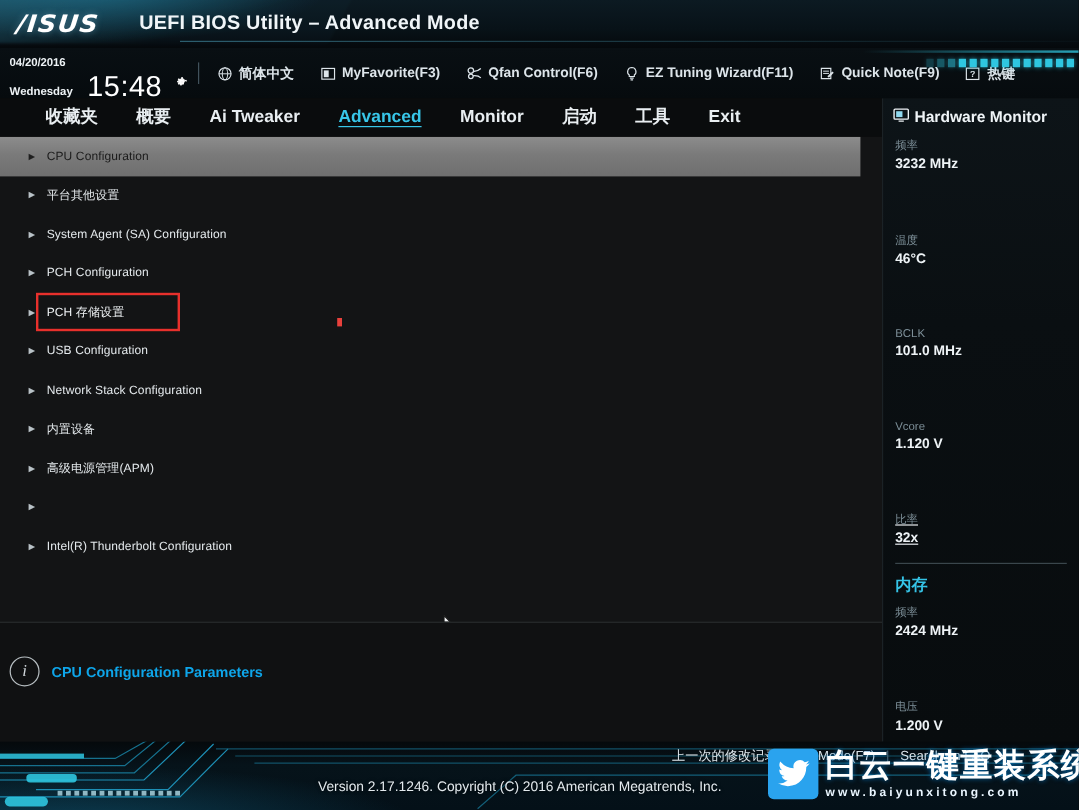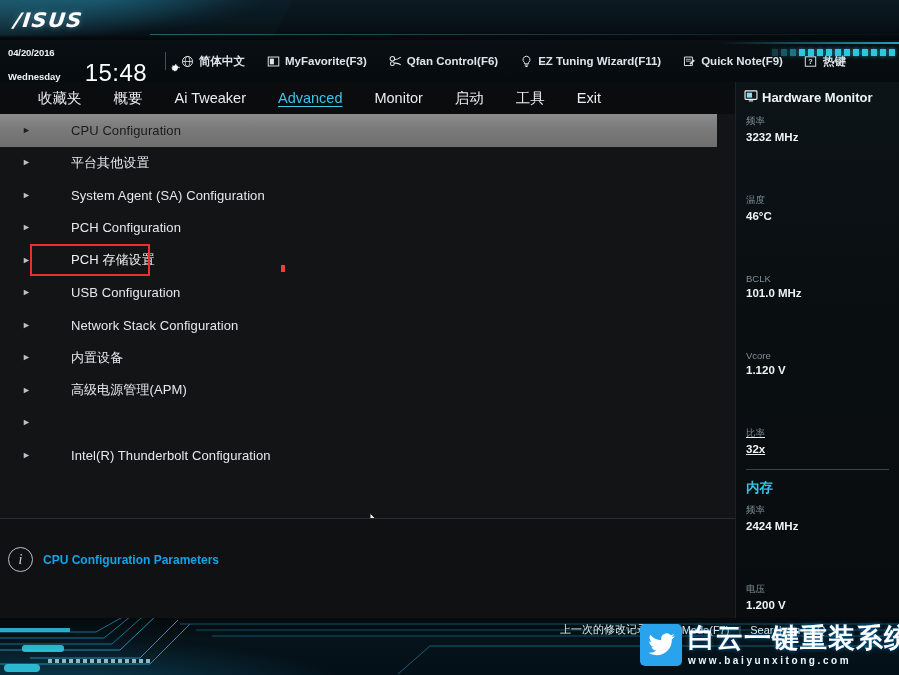--- a/index.html
+++ b/index.html
@@ -75,21 +75,21 @@
     left: 0; top: 40px;
     width: 899px; height: 42px;
     background: linear-gradient(180deg, #090f13 0%, #060b0e 100%);
     overflow: hidden;
   }
   .datetime {
     position: absolute;
     left: 8px; top: 8px;
     display: flex;
     align-items: flex-end;
-    gap: 24px;
+    gap: 12px;
   }
   .dt-date {
     line-height: 10px;
     padding-bottom: 3px;
   }
   .dt-date .d1 {
     display: block;
     font-size: 9.5px;
     font-weight: bold;
     color: #eef3f6;
@@ -175,21 +175,21 @@
     width: 735px; height: 32px;
     background: #0a0c0d;
     display: flex;
     align-items: center;
     padding-left: 22px;
     gap: 0px;
     box-sizing: border-box;
   }
   .tab {
     font-size: 14.5px;
-    font-weight: normal;
+    font-weight: bold;
     color: #e9eef1;
     padding: 0 16px;
     line-height: 32px;
     cursor: pointer;
     white-space: nowrap;
   }
   .tab.active {
     color: #38c6e8;
     text-decoration: underline;
     text-underline-offset: 3px;
@@ -219,25 +219,24 @@
   .menu-row.selected .arrow { color: #1e1e1e; }
   .menu-row.selected .menu-label { color: #1b1b1b; }
   .arrow {
     font-size: 9px;
     color: #b9c2c7;
     margin-right: 8px;
     line-height: 1;
     transform: translateY(0px);
   }
   .menu-label {
-    font-size: 13px;
+    font-size: 10px;
     color: #e4e9ec;
     white-space: nowrap;
     letter-spacing: 0.1px;
-    margin-left: 32px;
   }
   .menu-row.highlighted .menu-label { color: #eef2f4; }
 
   .red-box {
     position: absolute;
     left: 30px; top: 244px;
     width: 120px; height: 32px;
     border: 2px solid #e8302c;
     box-sizing: border-box;
     pointer-events: none;
@@ -416,20 +415,21 @@
 </style>
 </head>
 <body>
 
 <div id="app">
 
   <div class="header">
     <div class="header-sheen"></div>
     <div class="header-line"></div>
     <div class="asus-logo">/ISUS</div>
+    <div class="app-title">UEFI BIOS Utility – Advanced Mode</div>
   </div>
 
   <div class="toolbar">
     <div class="toolbar-topline"></div>
 
     <div class="datetime">
       <div class="dt-date">
         <span class="d1">04/20/2016</span>
         <span class="d2">Wednesday</span>
       </div>
@@ -715,20 +715,21 @@
           <rect x="139" y="41" width="4" height="4"></rect>
         <rect x="146" y="41" width="4" height="4"></rect>
       </g>
       <g fill="none" stroke="#14627c" stroke-width="1" opacity="0.8">
         <path d="M180 6 H899"></path>
         <path d="M196 12 H899"></path>
         <path d="M212 18 H899"></path>
       </g>
       <path d="M899 28 H430 L398 56" fill="none" stroke="#135f79" stroke-width="1"></path>
     </svg>
+    <div class="footer-version">Version 2.17.1246. Copyright (C) 2016 American Megatrends, Inc.</div>
     <div class="footer-links">
       <span>上一次的修改记录</span>
       <span class="fl-sep">|</span>
       <span>EzMode(F7)</span>
       <span class="fl-sep">|</span>
       <span>Search on FAQ</span>
     </div>
   </div>
 
   <div class="watermark">

